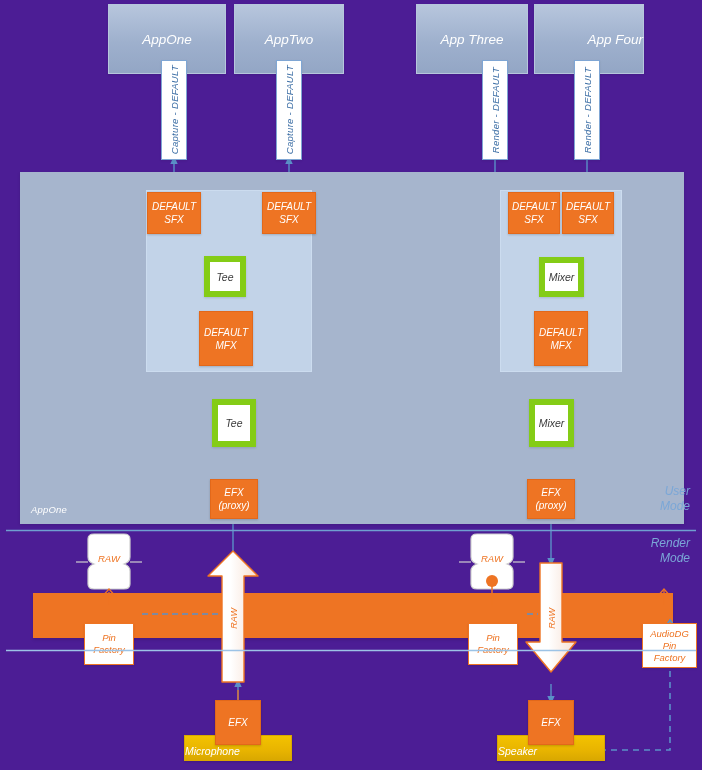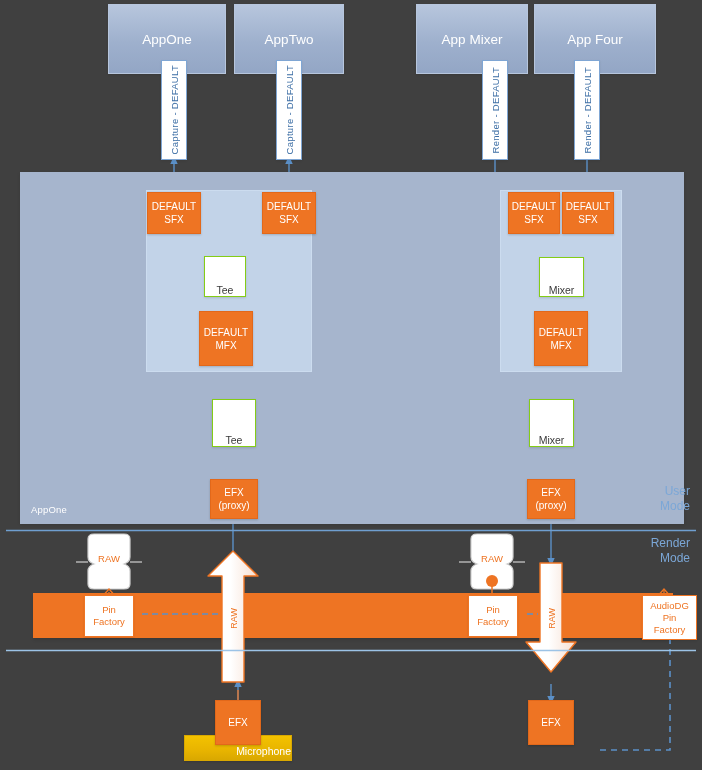--- a/index.html
+++ b/index.html
@@ -1,17 +1,17 @@
 <!DOCTYPE html>
 <html><head>
 <meta charset="utf-8">
 <style>
   html,body{margin:0;padding:0;background:#ffffff;}
   body{width:702px;height:770px;font-family:"Liberation Sans",sans-serif;}
-  #stage{position:relative;width:702px;height:770px;overflow:hidden;background:#404040;}
+  #stage{position:relative;width:702px;height:770px;overflow:hidden;background:#4c1d95;font-style:italic;}
 
   .abs{position:absolute;box-sizing:border-box;}
 
   
   .app-box{
     background:linear-gradient(180deg,#b7c6dd 0%,#9eb0cd 55%,#93a6c5 100%);
     border:1px solid #b7c6dd;
     color:#ffffff;font-size:13.5px;
     display:flex;align-items:center;justify-content:center;
     box-shadow:0 1px 2px rgba(0,0,0,0.10);
@@ -45,43 +45,44 @@
   
   .fx{
     background:#ee7423;border:1px solid #e2681a;
     color:#ffffff;font-size:10px;line-height:13px;text-align:center;
     display:flex;flex-direction:column;align-items:center;justify-content:center;
     box-shadow:0 1px 2px rgba(0,0,0,0.18);
   }
 
   
   .node-white{
-    background:#ffffff;border:1px solid #84cc16;
+    background:#ffffff;border:6px solid #84cc16;
     color:#3a3a3a;font-size:10.5px;
-    display:flex;align-items:flex-end;justify-content:center;
+    display:flex;align-items:center;justify-content:center;
     box-shadow:0 1px 2px rgba(0,0,0,0.12);
   }
 
   
   .pin-factory{
     background:#ffffff;border:1px solid #ee7423;
     color:#ee7423;font-size:9.5px;line-height:12px;text-align:center;
     display:flex;flex-direction:column;align-items:center;justify-content:center;
     box-shadow:0 1px 2px rgba(0,0,0,0.10);
+    margin-top:28px;
   }
 
   
   .kbar{background:#ee7423;box-shadow:0 2px 3px rgba(0,0,0,0.12);}
 
   
   .device{
     background:linear-gradient(180deg,#f3c200 0%,#e8b400 60%,#d9a800 100%);
     border:1px solid #d9a800;
     color:#ffffff;font-size:10.5px;
-    display:flex;align-items:flex-end;justify-content:flex-end;padding-bottom:3px;
+    display:flex;align-items:flex-end;justify-content:flex-start;padding-bottom:3px;
     box-shadow:0 1px 2px rgba(0,0,0,0.15);
   }
 
   
   .mode-label{
     color:#7ba7d7;font-size:12px;line-height:15px;text-align:right;
   }
 
   
   svg.overlay{position:absolute;left:0;top:0;width:702px;height:770px;pointer-events:none;}
@@ -149,23 +150,23 @@
     <line x1="6" y1="650.5" x2="696" y2="650.5" stroke="#9cc3e6" stroke-width="1.3"></line>
   </svg>
 
   <div class="abs app-box lay2" style="left:108px;top:4px;width:118px;height:70px;">
     <span>AppOne</span>
   </div>
   <div class="abs app-box lay2" style="left:234px;top:4px;width:110px;height:70px;text-align:center;">
     <span>AppTwo</span>
   </div>
   <div class="abs app-box lay2" style="left:416px;top:4px;width:112px;height:70px;">
-    <span>App Mixer</span>
-  </div>
-  <div class="abs app-box lay2" style="left:534px;top:4px;width:122px;height:70px;">
+    <span>App Three</span>
+  </div>
+  <div class="abs app-box lay2" style="left:534px;top:4px;width:110px;height:70px;justify-content:flex-end;">
     <span>App Four</span>
   </div>
 
   <div class="abs pin-strip lay3" style="left:161px;top:60px;width:26px;height:100px;">
     <span>Capture - DEFAULT</span>
   </div>
   <div class="abs pin-strip lay3" style="left:276px;top:60px;width:26px;height:100px;">
     <span>Capture - DEFAULT</span>
   </div>
   <div class="abs pin-strip lay3" style="left:482px;top:60px;width:26px;height:100px;">
@@ -305,17 +306,20 @@
     <span>Factory</span>
   </div>
 
   <div class="abs device lay2" style="left:184px;top:735px;width:108px;height:26px;">
     <span>Microphone</span>
   </div>
   <div class="abs fx lay3" style="left:215px;top:700px;width:46px;height:45px;">
     <span>EFX</span>
   </div>
 
+  <div class="abs device lay2" style="left:497px;top:735px;width:108px;height:26px;">
+    <span>Speaker</span>
+  </div>
   <div class="abs fx lay3" style="left:528px;top:700px;width:46px;height:45px;">
     <span>EFX</span>
   </div>
 
 </div>
 
 </body></html>

